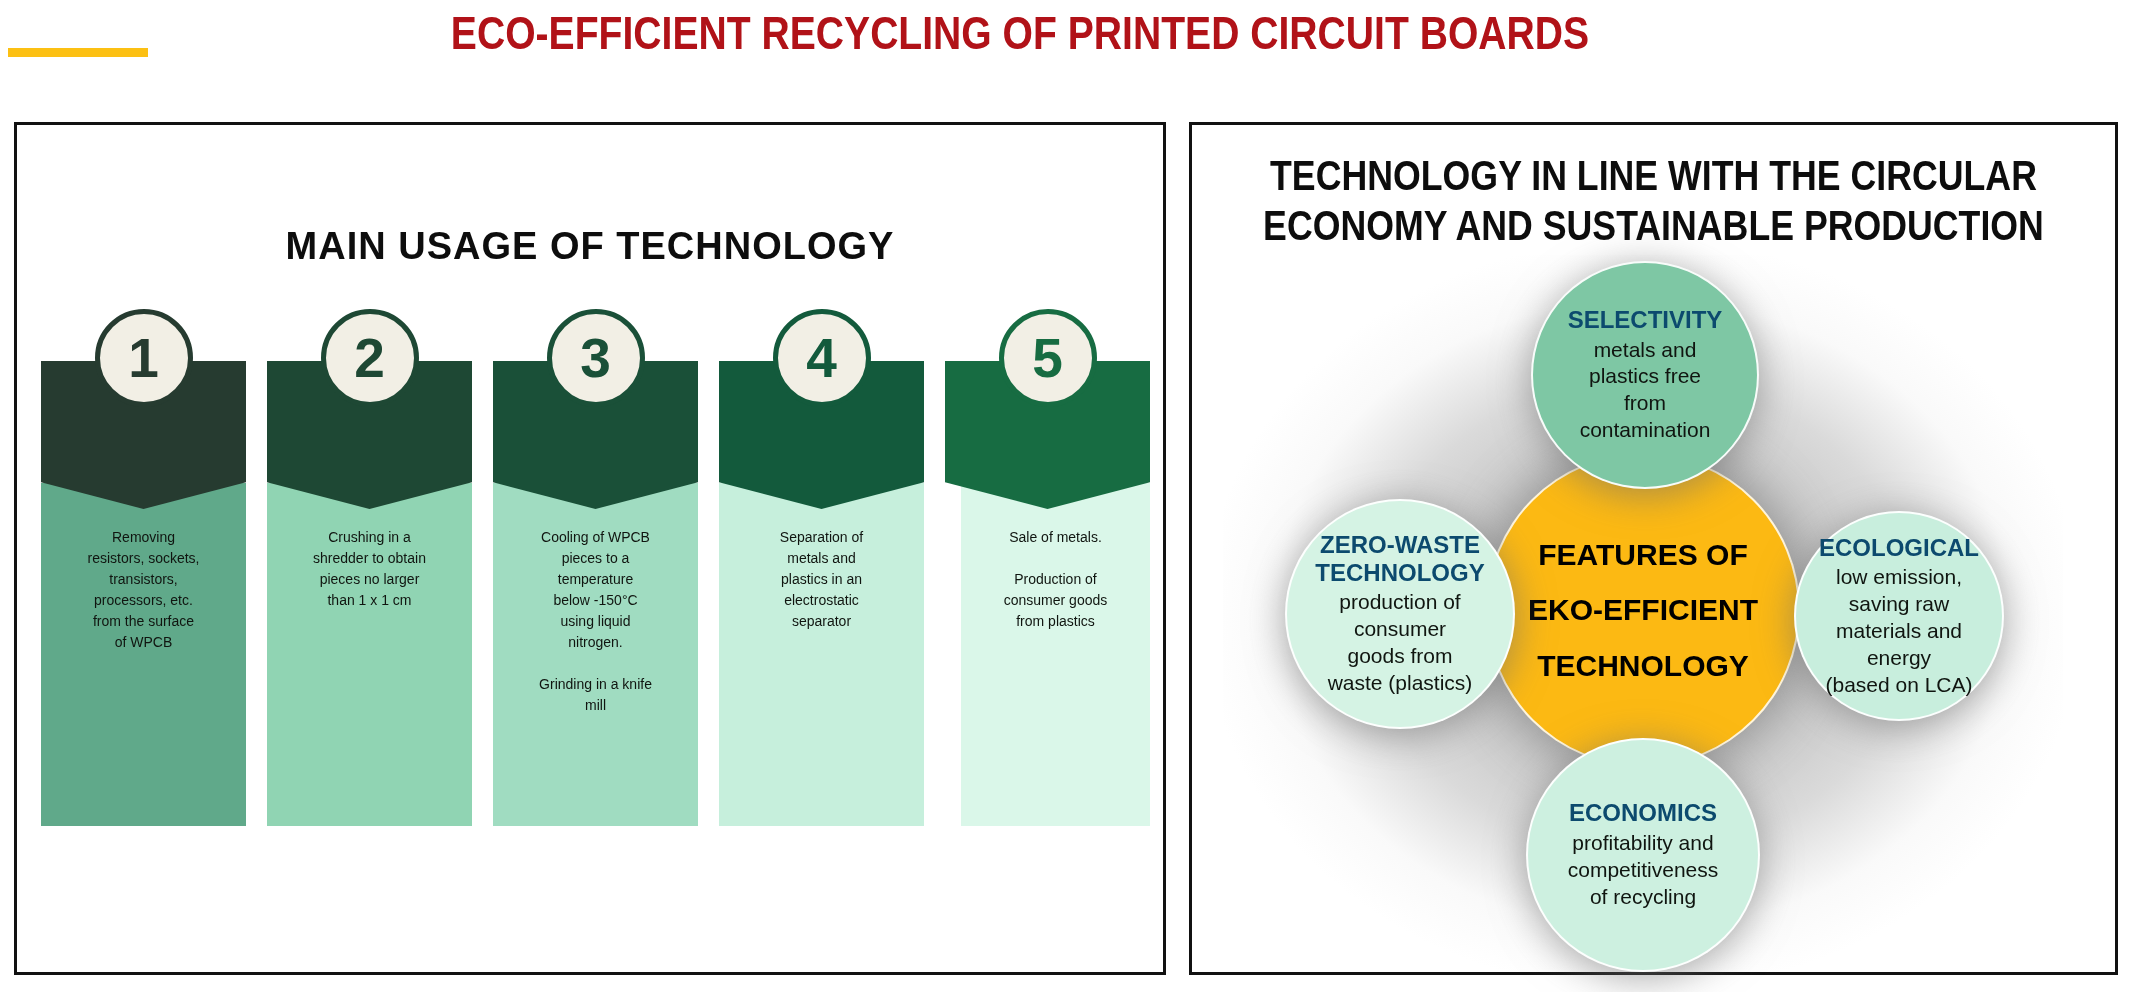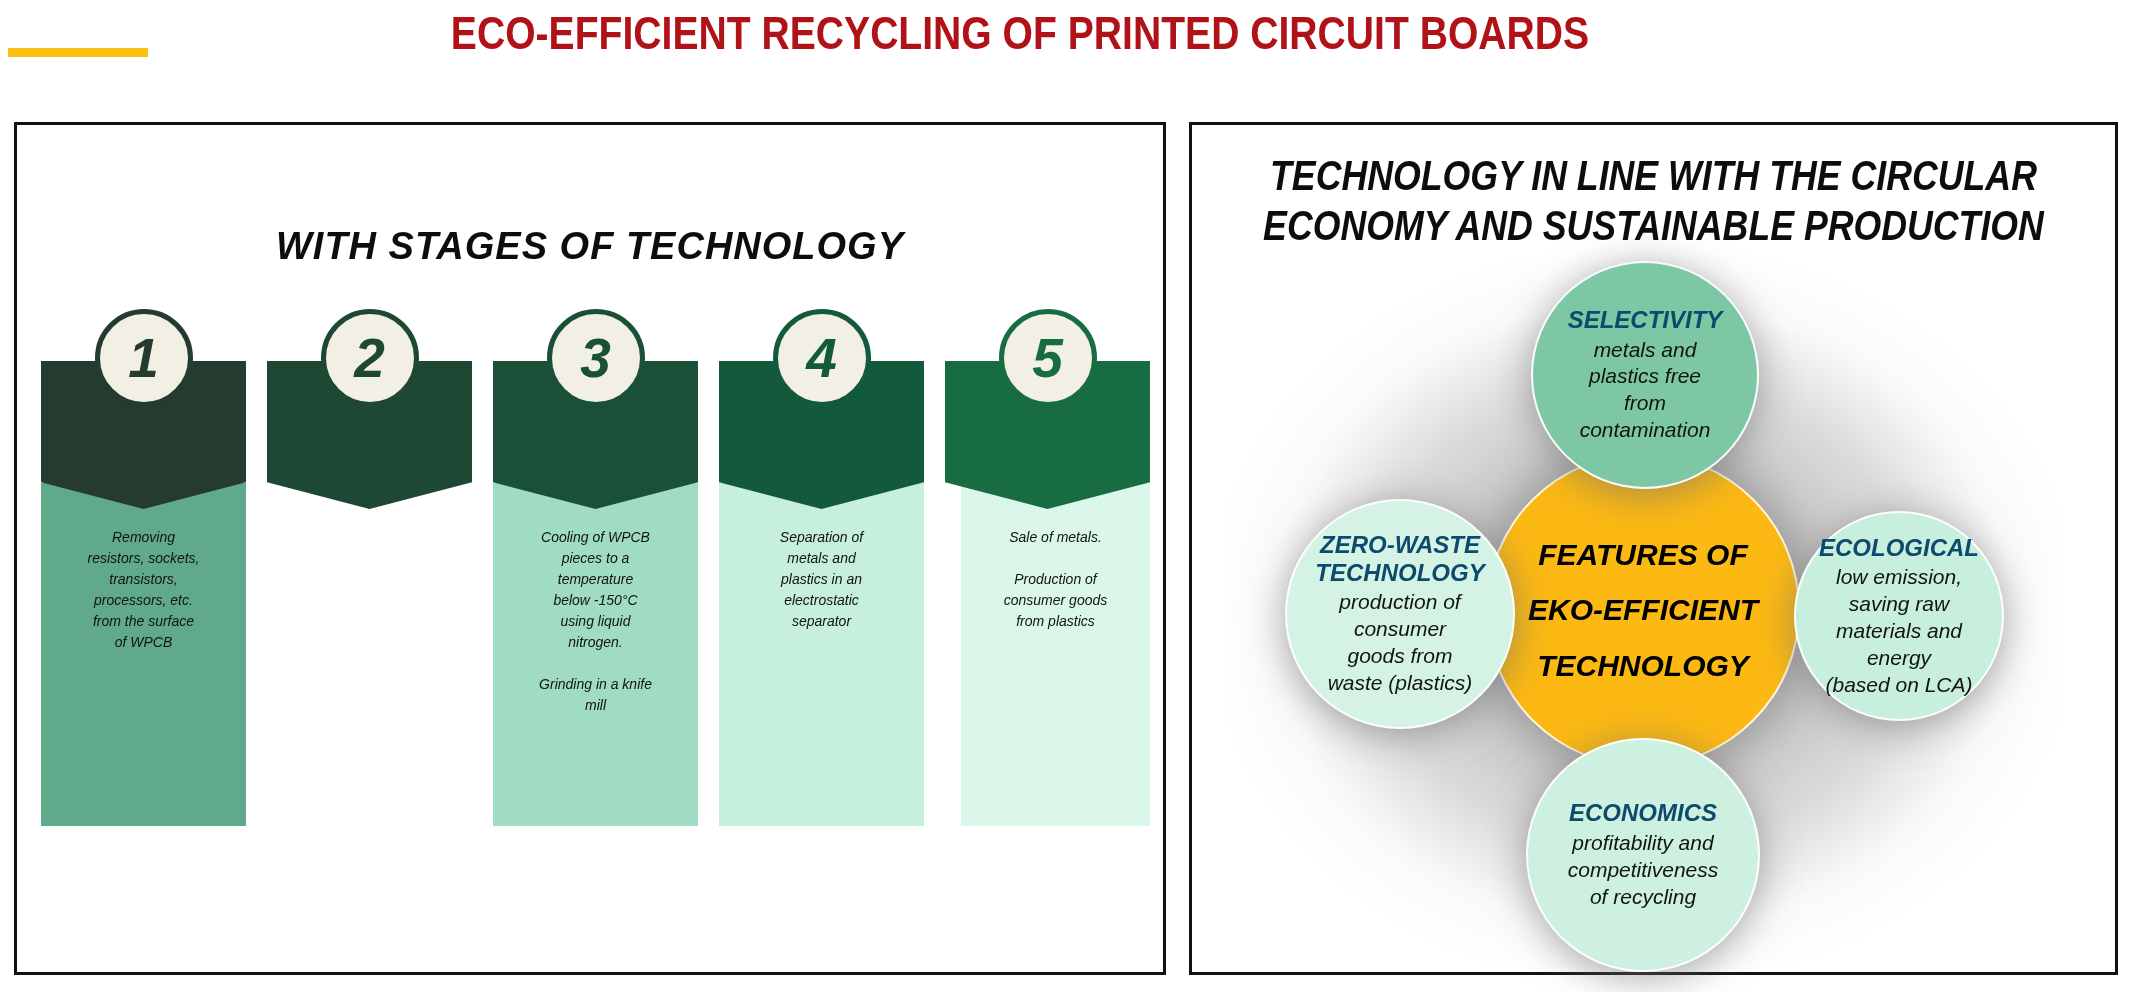--- a/index.html
+++ b/index.html
@@ -7,21 +7,21 @@
   .page {
     position:relative; width:2131px; height:992px; background:#ffffff;
     font-family:"Liberation Sans", sans-serif; color:#111; overflow:hidden;
   }
   .accent-bar { position:absolute; left:8px; top:48px; width:140px; height:9px; }
   .main-title {
     position:absolute; top:6px; left:0; width:2040px; text-align:center;
     font-size:46px; font-weight:bold; letter-spacing:0px;
     transform:scaleX(0.85); transform-origin:center;
   }
-  .panel { position:absolute; top:122px; background:#fff; border:3px solid #111;font-style:italic; }
+  .panel { position:absolute; top:122px; background:#fff; border:3px solid #111; }
   .left-panel  { left:14px;  width:1152px; height:853px; }
   .right-panel { left:1189px; width:929px;  height:853px; }
 
   .lp-title {
     position:absolute; top:100px; left:0; width:100%; text-align:center;
     font-size:38px; font-weight:bold; letter-spacing:1px; color:#0d0d0d;
   }
 
   .stage { position:absolute; top:184px; width:205px; height:517px; }
   .stage1 { left:24px; } .stage2 { left:250px; } .stage3 { left:476px; }
@@ -85,38 +85,42 @@
 </head>
 <body>
 
 <div class="page">
 
   <div class="accent-bar" style="background-color: rgb(252, 192, 19);"></div>
 
   <h1 class="main-title" style="color: rgb(177, 18, 24);">ECO-EFFICIENT RECYCLING OF PRINTED CIRCUIT BOARDS</h1>
 
   <section class="panel left-panel">
-    <h2 class="lp-title">WITH STAGES OF TECHNOLOGY</h2>
+    <h2 class="lp-title">MAIN USAGE OF TECHNOLOGY</h2>
 
     <div class="stage stage1">
       <div class="stage-circle" style="border-color: rgb(38, 59, 48); color: rgb(38, 59, 48);">1</div>
       <div class="stage-header" style="background-color: rgb(38, 59, 48);"></div>
       <div class="stage-name">DISASSEMBLY</div>
       <div class="stage-body" style="background-color: rgb(96, 169, 138);">Removing
 resistors, sockets,
 transistors,
 processors, etc.
 from the surface
 of WPCB</div>
     </div>
 
     <div class="stage stage2">
       <div class="stage-circle" style="border-color: rgb(30, 72, 52); color: rgb(30, 72, 52);">2</div>
       <div class="stage-header" style="background-color: rgb(30, 72, 52);"></div>
       <div class="stage-name">SHREDDING</div>
+      <div class="stage-body" style="background-color: rgb(144, 212, 179);">Crushing in a
+shredder to obtain
+pieces no larger
+than 1 x 1 cm</div>
     </div>
 
     <div class="stage stage3">
       <div class="stage-circle" style="border-color: rgb(26, 80, 56); color: rgb(26, 80, 56);">3</div>
       <div class="stage-header" style="background-color: rgb(26, 80, 56);"></div>
       <div class="stage-name">CRYOGENIC GRINDING</div>
       <div class="stage-body" style="background-color: rgb(160, 220, 193);">Cooling of WPCB
 pieces to a
 temperature
 below -150°C

